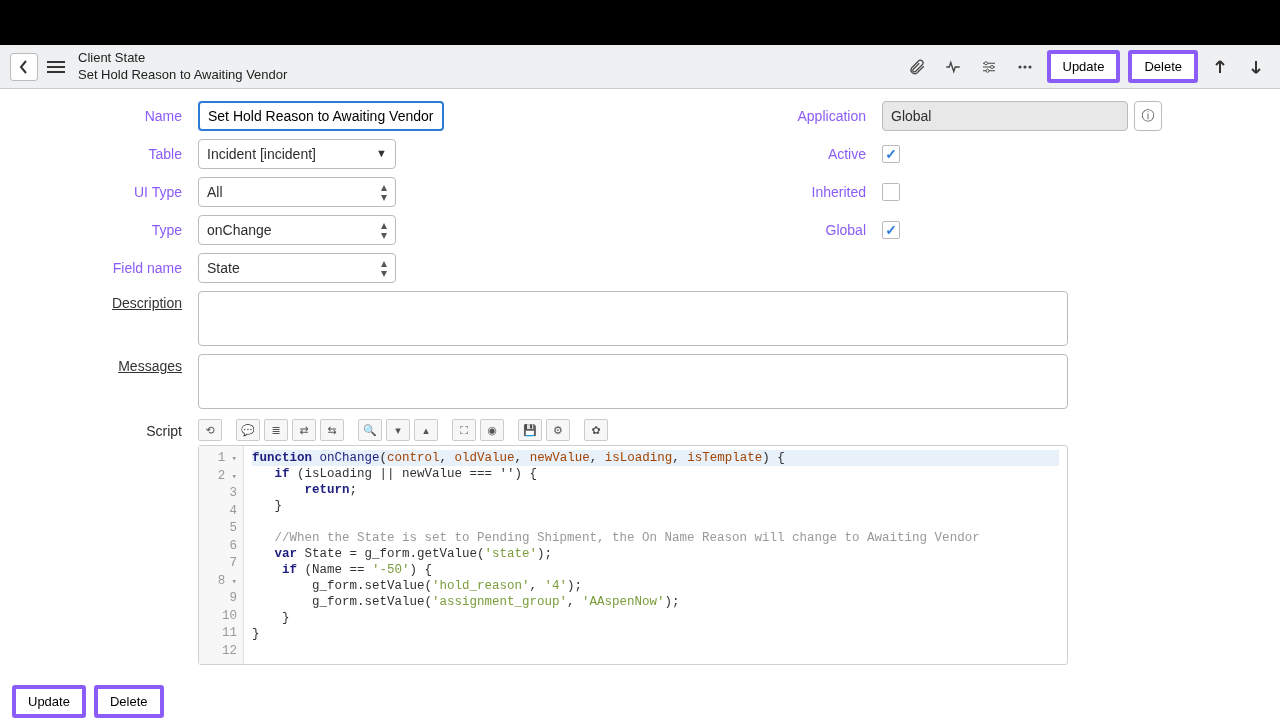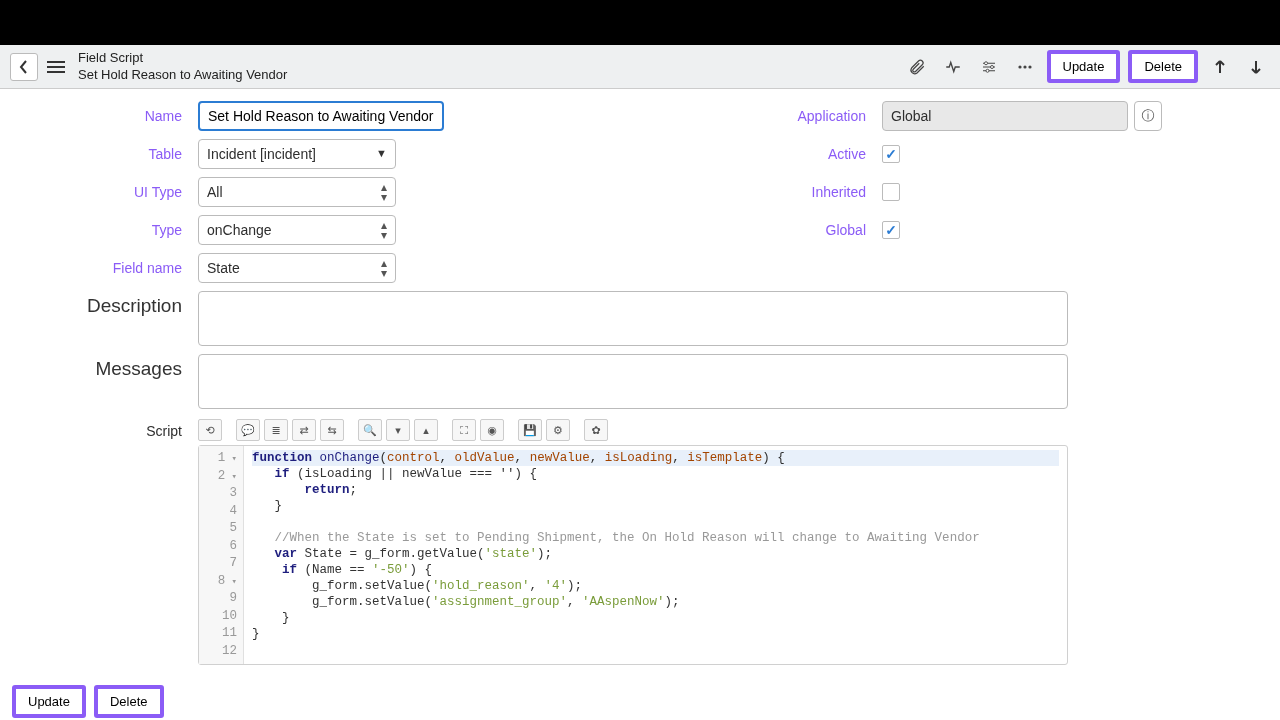--- a/index.html
+++ b/index.html
@@ -25,21 +25,21 @@
 .form-input { width: 246px; height: 30px; border: 1px solid #bbb; border-radius: 4px; padding: 0 8px; font-size: 14px; }
 .form-input.focused { border: 2px solid #2b7cd3; outline: none; }
 .form-select { width: 198px; height: 30px; border: 1px solid #bbb; border-radius: 4px; padding: 0 26px 0 8px; font-size: 14px; background: #fff; position: relative; display: flex; align-items: center; cursor: pointer; }
 .select-arrow { position: absolute; right: 8px; top: 7px; color: #333; font-size: 11px; }
 .form-select .double-arrow { position: absolute; right: 8px; top: 4px; font-size: 12px; line-height: 10px; color: #555; display: flex; flex-direction: column; }
 .form-select.app { width: 246px; background: #e8e8e8; }
 .checkbox { width: 18px; height: 18px; border: 1px solid #bbb; border-radius: 2px; background: #fff; display: flex; align-items: center; justify-content: center; cursor: pointer; }
 .checkbox.checked::after { content: "✓"; color: #2b7cd3; font-weight: bold; font-size: 14px; }
 .info-btn { width: 28px; height: 30px; border: 1px solid #bbb; border-radius: 4px; margin-left: 6px; display: flex; align-items: center; justify-content: center; cursor: pointer; background: #fff; font-size: 13px; color: #555; }
 .full-row { display: flex; align-items: flex-start; margin-bottom: 8px; }
-.full-label { width: 162px; text-align: right; padding-right: 16px; font-size: 19px; color: #333; padding-top: 4px; }
+.full-label { width: 162px; text-align: right; padding-right: 16px; font-size: 14px; color: #333; padding-top: 4px; text-decoration: underline; }
 .full-textarea { flex: 1; max-width: 870px; height: 55px; border: 1px solid #bbb; border-radius: 4px; padding: 6px 8px; resize: none; font-family: inherit; font-size: 14px; }
 .script-area { display: flex; align-items: flex-start; }
 .script-label { width: 162px; text-align: right; padding-right: 16px; padding-top: 6px; font-size: 14px; }
 .script-box { flex: 1; max-width: 870px; }
 .toolbar { display: flex; gap: 4px; margin-bottom: 2px; padding: 2px 0; }
 .tb-btn { width: 24px; height: 22px; border: 1px solid #ccc; background: #f7f7f7; border-radius: 2px; display: flex; align-items: center; justify-content: center; font-size: 11px; cursor: pointer; color: #555; }
 .code-editor { border: 1px solid #d0d0d0; border-radius: 3px; background: #fff; display: flex; font-family: "Courier New", monospace; font-size: 12.5px; line-height: 1.4; }
 .gutter { width: 45px; background: #f7f7f7; border-right: 1px solid #e0e0e0; text-align: right; padding: 4px 6px 4px 2px; color: #999; user-select: none; }
 .gutter .gl { height: 17.5px; }
 .gutter .gl .fold { color: #999; font-size: 9px; margin-left: 1px; }
@@ -65,21 +65,21 @@
       <svg width="10" height="14">
           <path d="M7 1 L2 7 L7 13" stroke="#333" stroke-width="2" fill="none"></path>
         </svg>
     </div>
     <div class="menu-btn">
       <span></span>
         <span></span>
         <span></span>
     </div>
     <div class="header-title">
-      <div class="t1">Field Script</div>
+      <div class="t1">Client State</div>
       <div class="t2">Set Hold Reason to Awaiting Vendor</div>
     </div>
   </div>
   <div class="header-right">
     <div class="icon-btn">
       <svg width="18" height="18" viewBox="0 0 24 24">
           <path d="M21 11l-9 9a5 5 0 01-7-7l9-9a3.5 3.5 0 015 5l-9 9a2 2 0 01-3-3l8-8" stroke="#444" stroke-width="1.6" fill="none"></path>
         </svg>
     </div>
     <div class="icon-btn">
@@ -231,21 +231,21 @@
             <div class="gl">10</div>
             <div class="gl">11</div>
             <div class="gl">12</div>
           </div>
         <div class="code">
 <div class="line hl"><span class="kw">function</span> <span class="fn">onChange</span>(<span class="pm">control</span>, <span class="pm">oldValue</span>, <span class="pm">newValue</span>, <span class="pm">isLoading</span>, <span class="pm">isTemplate</span>) {</div>
 <div class="line">   <span class="kw">if</span> <span class="op">(isLoading || newValue === '') {</span></div>
 <div class="line">       <span class="kw">return</span>;</div>
 <div class="line">   <span class="op">}</span></div>
 <div class="line"></div>
-<div class="line">   <span class="cm">//When the State is set to Pending Shipment, the On Hold Reason will change to Awaiting Vendor</span></div>
+<div class="line">   <span class="cm">//When the State is set to Pending Shipment, the On Name Reason will change to Awaiting Vendor</span></div>
 <div class="line">   <span class="kw">var</span><span class="op"> State = g_form.getValue(</span><span class="str">'state'</span><span class="op">);</span></div>
 <div class="line">    <span class="kw">if</span><span class="op"> (Name == </span><span class="str">'-50'</span><span class="op">) {</span></div>
 <div class="line">        <span class="op">g_form.setValue(</span><span class="str">'hold_reason'</span><span class="op">, </span><span class="str">'4'</span><span class="op">);</span></div>
 <div class="line">        <span class="op">g_form.setValue(</span><span class="str">'assignment_group'</span><span class="op">, </span><span class="str">'AAspenNow'</span><span class="op">);</span></div>
 <div class="line">    <span class="op">}</span></div>
 <div class="line"><span class="op">}</span></div>
         </div>
       </div>
     </div>
   </div>

